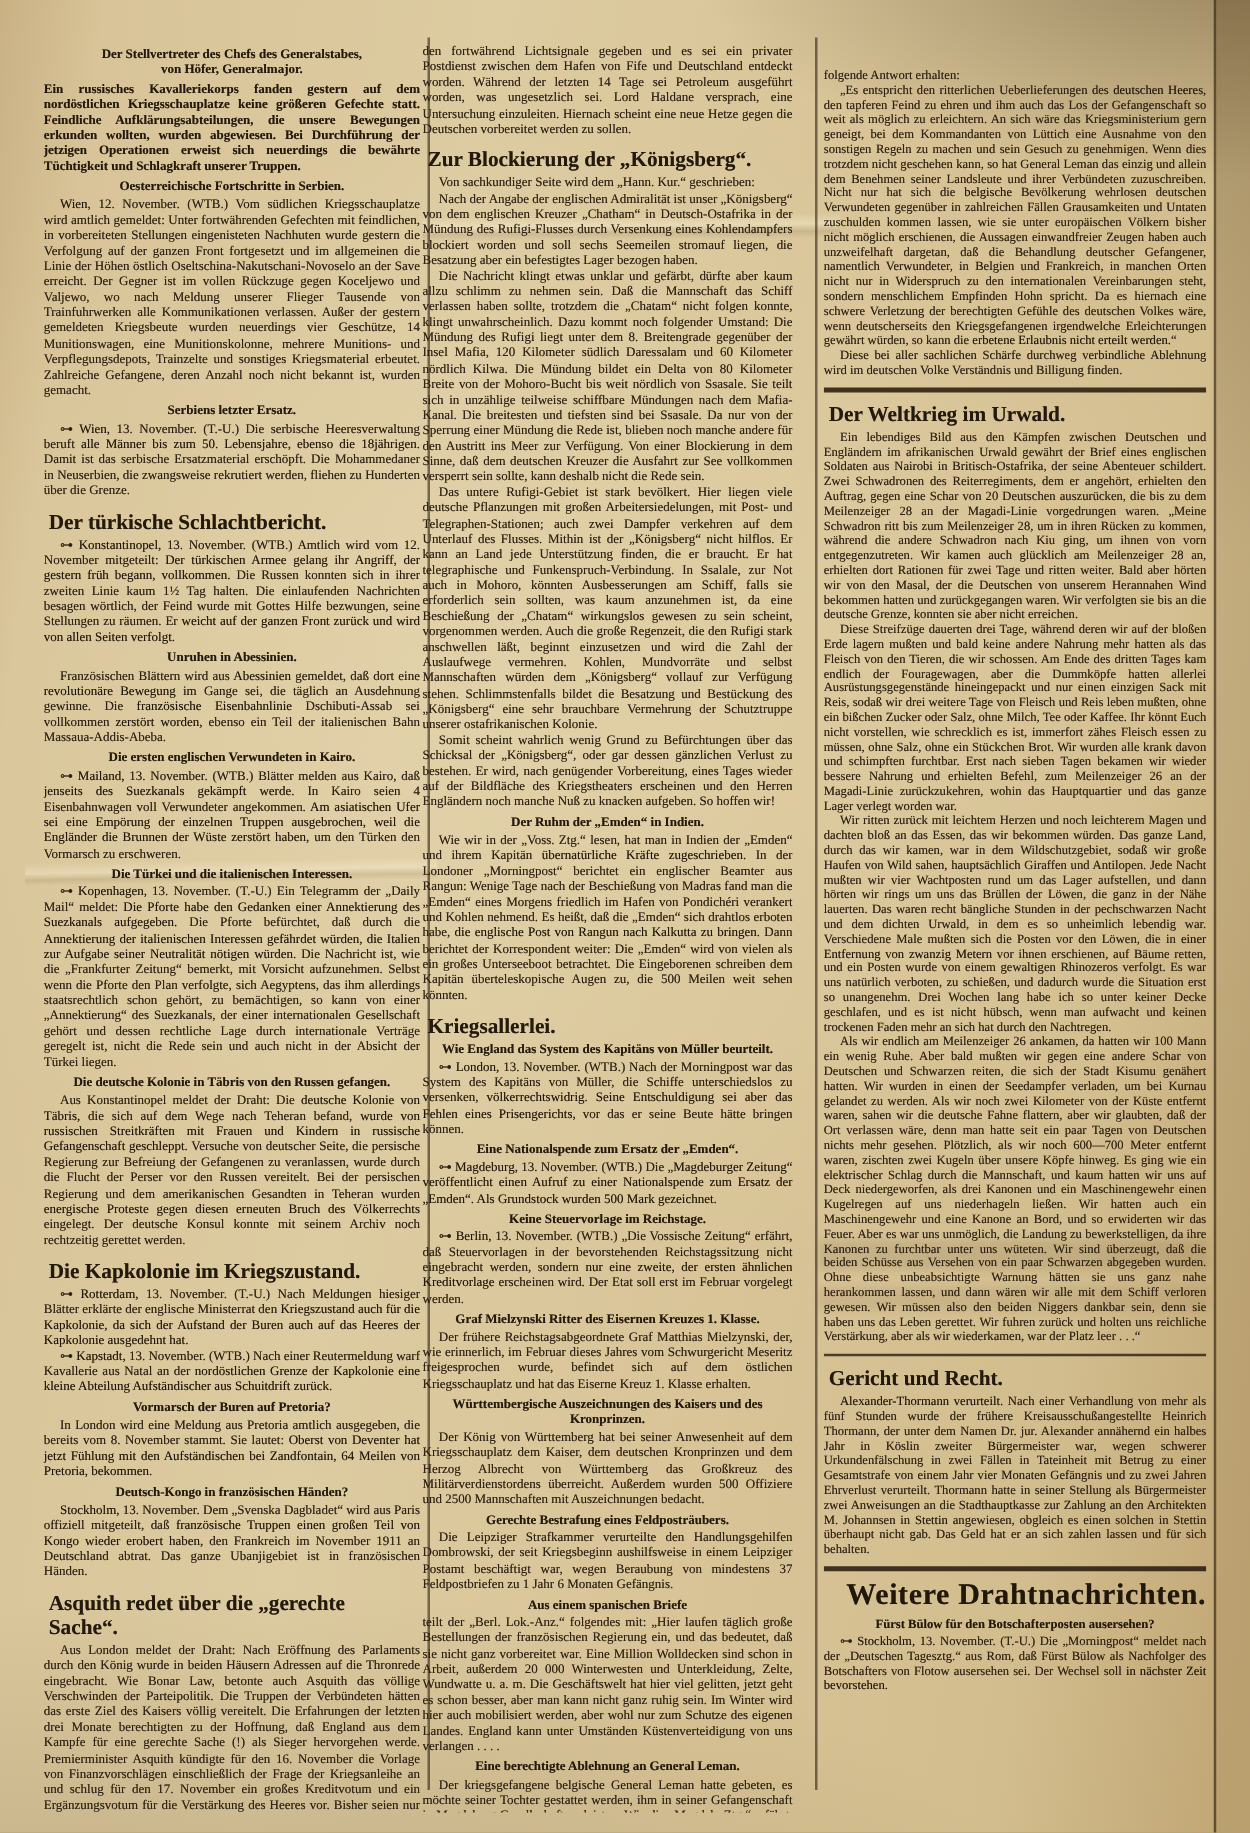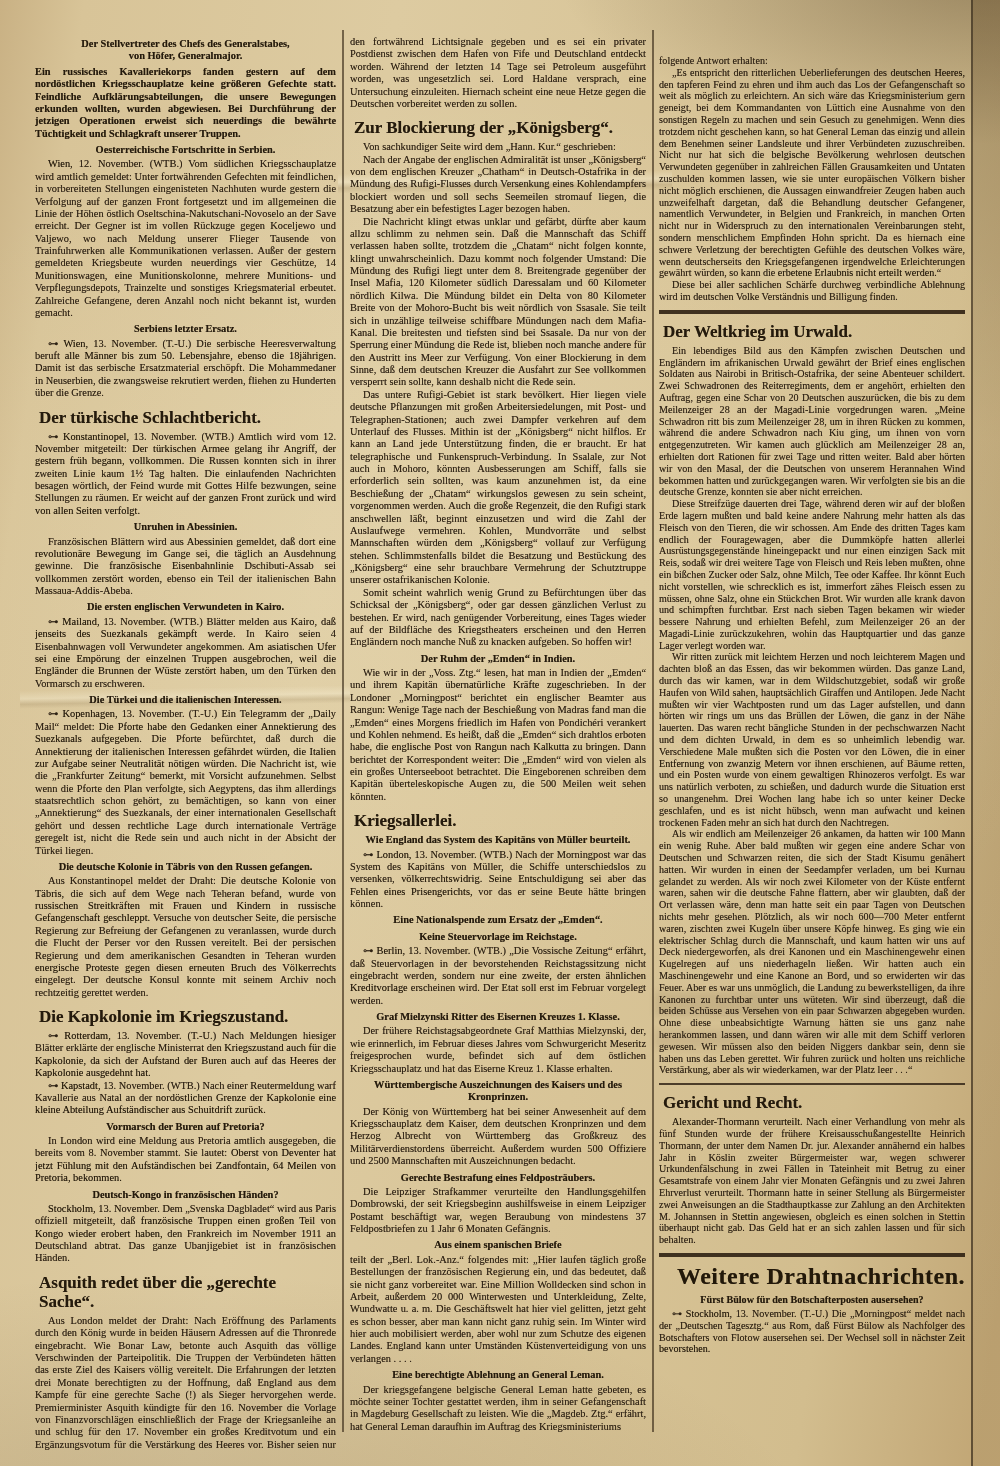--- a/index.html
+++ b/index.html
@@ -26,21 +26,21 @@
   .smudge-1{left:655px;top:992px;width:312px;height:24px;background:rgba(58,40,20,.10);filter:blur(3px);}
   .smudge-2{left:655px;top:1030px;width:312px;height:18px;background:rgba(58,40,20,.08);filter:blur(3px);}
 
   .col{
     position:absolute;top:36px;height:1414px;overflow:hidden;
     font-family:"Liberation Serif","DejaVu Serif",serif;
     color:#2e2214;text-align:justify;
     text-shadow:0 0 .4px rgba(42,30,16,.55);
   }
   .col-left{left:35px;width:301px;font-size:10.4px;line-height:1.19;}
-  .col-mid{left:350px;width:296px;font-size:10.4px;line-height:1.19;}
+  .col-mid{left:338px;width:296px;font-size:10.4px;line-height:1.19;}
   .col-right{left:659px;width:306px;font-size:10.1px;line-height:1.17;top:55px;}
 
   .blk{margin:0;}
   .blk b{font-weight:normal;color:#211708;}
   .blk.p{text-indent:13px;}
   .blk.pc{text-indent:0;}
   .blk.lead{font-weight:bold;color:#241a0c;}
   .blk.h1{text-align:left;font-weight:bold;font-size:17px;line-height:1.12;margin:8px 4px 4px;text-indent:0;color:#241a0c;}
   .blk.h2{text-align:center;font-weight:bold;margin:4px 2px 2px;text-indent:0;color:#241a0c;}
   .blk.sig{text-align:center;font-weight:bold;margin:2px 0 3px;color:#241a0c;}
@@ -98,20 +98,21 @@
       <div class="blk p">Nach der Angabe der englischen Admiralität ist unser „Königsberg“ von dem englischen Kreuzer „Chatham“ in Deutsch-Ostafrika in der Mündung des Rufigi-Flusses durch Versenkung eines Kohlendampfers blockiert worden und soll sechs Seemeilen stromauf liegen, die Besatzung aber ein befestigtes Lager bezogen haben.</div>
       <div class="blk p">Die Nachricht klingt etwas unklar und gefärbt, dürfte aber kaum allzu schlimm zu nehmen sein. Daß die Mannschaft das Schiff verlassen haben sollte, trotzdem die „Chatam“ nicht folgen konnte, klingt unwahrscheinlich. Dazu kommt noch folgender Umstand: Die Mündung des Rufigi liegt unter dem 8. Breitengrade gegenüber der Insel Mafia, 120 Kilometer südlich Daressalam und 60 Kilometer nördlich Kilwa. Die Mündung bildet ein Delta von 80 Kilometer Breite von der Mohoro-Bucht bis weit nördlich von Ssasale. Sie teilt sich in unzählige teilweise schiffbare Mündungen nach dem Mafia-Kanal. Die breitesten und tiefsten sind bei Ssasale. Da nur von der Sperrung einer Mündung die Rede ist, blieben noch manche andere für den Austritt ins Meer zur Verfügung. Von einer Blockierung in dem Sinne, daß dem deutschen Kreuzer die Ausfahrt zur See vollkommen versperrt sein sollte, kann deshalb nicht die Rede sein.</div>
       <div class="blk p">Das untere Rufigi-Gebiet ist stark bevölkert. Hier liegen viele deutsche Pflanzungen mit großen Arbeitersiedelungen, mit Post- und Telegraphen-Stationen; auch zwei Dampfer verkehren auf dem Unterlauf des Flusses. Mithin ist der „Königsberg“ nicht hilflos. Er kann an Land jede Unterstützung finden, die er braucht. Er hat telegraphische und Funkenspruch-Verbindung. In Ssalale, zur Not auch in Mohoro, könnten Ausbesserungen am Schiff, falls sie erforderlich sein sollten, was kaum anzunehmen ist, da eine Beschießung der „Chatam“ wirkungslos gewesen zu sein scheint, vorgenommen werden. Auch die große Regenzeit, die den Rufigi stark anschwellen läßt, beginnt einzusetzen und wird die Zahl der Auslaufwege vermehren. Kohlen, Mundvorräte und selbst Mannschaften würden dem „Königsberg“ vollauf zur Verfügung stehen. Schlimmstenfalls bildet die Besatzung und Bestückung des „Königsberg“ eine sehr brauchbare Vermehrung der Schutztruppe unserer ostafrikanischen Kolonie.</div>
       <div class="blk p">Somit scheint wahrlich wenig Grund zu Befürchtungen über das Schicksal der „Königsberg“, oder gar dessen gänzlichen Verlust zu bestehen. Er wird, nach genügender Vorbereitung, eines Tages wieder auf der Bildfläche des Kriegstheaters erscheinen und den Herren Engländern noch manche Nuß zu knacken aufgeben. So hoffen wir!</div>
       <div class="blk h2">Der Ruhm der „Emden“ in Indien.</div>
       <div class="blk p">Wie wir in der „Voss. Ztg.“ lesen, hat man in Indien der „Emden“ und ihrem Kapitän <b>übernatürliche Kräfte zugeschrieben.</b> In der Londoner „Morningpost“ berichtet ein englischer Beamter aus Rangun: Wenige Tage nach der Beschießung von Madras fand man die „Emden“ eines Morgens friedlich im Hafen von Pondichéri verankert und Kohlen nehmend. Es heißt, daß die „Emden“ sich drahtlos erboten habe, <b>die englische Post von Rangun nach Kalkutta zu bringen.</b> Dann berichtet der Korrespondent weiter: Die „Emden“ wird von vielen als ein großes Unterseeboot betrachtet. Die Eingeborenen schreiben dem Kapitän überteleskopische Augen zu, die 500 Meilen weit sehen könnten.</div>
       <div class="blk h1">Kriegsallerlei.</div>
       <div class="blk h2">Wie England das System des Kapitäns von Müller beurteilt.</div>
       <div class="blk p">⊶ <b>London,</b> 13. November. (WTB.) Nach der Morningpost war das System des Kapitäns von Müller, die Schiffe unterschiedslos zu versenken, <b>völkerrechtswidrig. Seine Entschuldigung sei aber das Fehlen eines Prisengerichts,</b> vor das er seine Beute hätte bringen können.</div>
       <div class="blk h2">Eine Nationalspende zum Ersatz der „Emden“.</div>
+      <div class="blk p">⊶ <b>Magdeburg,</b> 13. November. (WTB.) Die „<b>Magdeburger Zeitung</b>“ <b>veröffentlicht einen Aufruf zu einer Nationalspende zum Ersatz der „Emden“. Als Grundstock wurden 500 Mark gezeichnet.</b></div>
       <div class="blk h2">Keine Steuervorlage im Reichstage.</div>
       <div class="blk p">⊶ <b>Berlin,</b> 13. November. (WTB.) „Die Vossische Zeitung“ erfährt, daß Steuervorlagen in der bevorstehenden Reichstagssitzung nicht eingebracht werden, sondern <b>nur eine zweite, der ersten ähnlichen Kreditvorlage</b> erscheinen wird. Der Etat soll erst im Februar vorgelegt werden.</div>
       <div class="blk h2">Graf Mielzynski Ritter des Eisernen Kreuzes 1. Klasse.</div>
       <div class="blk p">Der frühere Reichstagsabgeordnete Graf Matthias Mielzynski, der, wie erinnerlich, im Februar dieses Jahres vom Schwurgericht Meseritz freigesprochen wurde, befindet sich auf dem östlichen Kriegsschauplatz und hat das Eiserne Kreuz 1. Klasse erhalten.</div>
       <div class="blk h2">Württembergische Auszeichnungen des Kaisers und des Kronprinzen.</div>
       <div class="blk p">Der König von Württemberg hat bei seiner Anwesenheit auf dem Kriegsschauplatz dem Kaiser, dem deutschen Kronprinzen und dem Herzog Albrecht von Württemberg das Großkreuz des Militärverdienstordens überreicht. Außerdem wurden 500 Offiziere und 2500 Mannschaften mit Auszeichnungen bedacht.</div>
       <div class="blk h2">Gerechte Bestrafung eines Feldposträubers.</div>
       <div class="blk p">Die Leipziger Strafkammer verurteilte den Handlungsgehilfen Dombrowski, der seit Kriegsbeginn aushilfsweise in einem Leipziger Postamt beschäftigt war, wegen Beraubung von mindestens 37 Feldpostbriefen zu 1 Jahr 6 Monaten Gefängnis.</div>
       <div class="blk h2">Aus einem spanischen Briefe</div>
       <div class="blk pc">teilt der „Berl. Lok.-Anz.“ folgendes mit: „Hier laufen täglich große Bestellungen der französischen Regierung ein, und das bedeutet, daß sie nicht ganz vorbereitet war. Eine Million Wolldecken sind schon in Arbeit, außerdem 20 000 Winterwesten und Unterkleidung, Zelte, Wundwatte u. a. m. Die Geschäftswelt hat hier viel gelitten, jetzt geht es schon besser, aber man kann nicht ganz ruhig sein. Im Winter wird hier auch mobilisiert werden, aber wohl nur zum Schutze des eigenen Landes. England kann unter Umständen Küstenverteidigung von uns verlangen . . . .</div>

